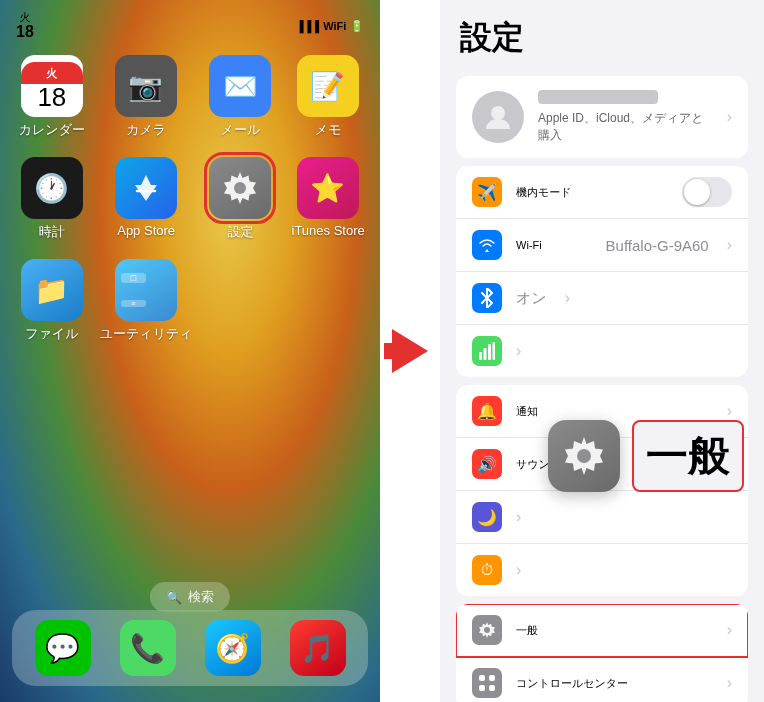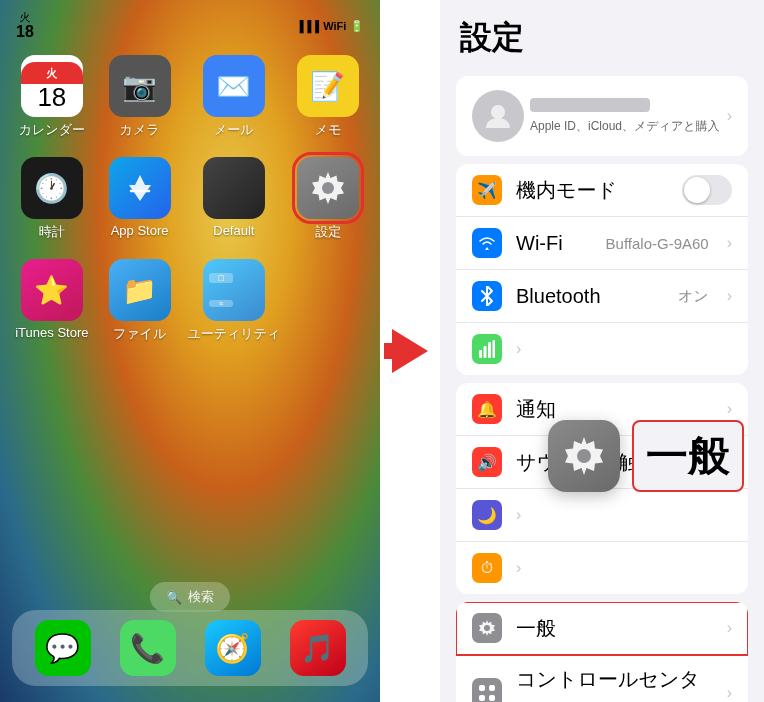--- a/index.html
+++ b/index.html
@@ -185,21 +185,21 @@
     }
 
     
     .profile-section {
       background: #fff;
       margin: 8px 16px;
       border-radius: 12px;
       padding: 14px 16px;
       display: flex;
       align-items: center;
-      gap: 6px;
+      gap: 14px;
     }
     .profile-avatar {
       width: 52px;
       height: 52px;
       border-radius: 50%;
       background: #c8c8cc;
       display: flex;
       align-items: center;
       justify-content: center;
       font-size: 28px;
@@ -242,21 +242,21 @@
       border-radius: 7px;
       display: flex;
       align-items: center;
       justify-content: center;
       color: #fff;
       font-size: 16px;
       flex-shrink: 0;
     }
     .settings-label {
       flex: 1;
-      font-size: 20px;
+      font-size: 11px;
       color: #000;
     }
     .settings-value {
       font-size: 15px;
       color: #8e8e93;
       margin-right: 4px;
     }
     .toggle {
       width: 50px;
       height: 30px;
@@ -404,29 +404,20 @@
     <div class="app-icon">
       <div class="app-icon-img icon-appstore">
         <svg width="34" height="34" viewBox="0 0 34 34" fill="none">
           <path d="M17 4 L22 14 L28 14 L17 30 L6 14 L12 14 Z" fill="white" opacity="0.9"></path>
           <path d="M8 20 L26 20" stroke="white" stroke-width="2.5" stroke-linecap="round"></path>
         </svg>
       </div>
       <span class="app-icon-label">App Store</span>
     </div>
 
-    <div class="app-icon">
-      <div class="app-icon-img icon-default" style="background:linear-gradient(135deg,#444,#222);font-size:11px;display:grid;grid-template-columns:1fr 1fr;gap:2px;padding:8px;">
-        <div style="background:#555;border-radius:3px;"></div>
-        <div style="background:#555;border-radius:3px;"></div>
-        <div style="background:#555;border-radius:3px;"></div>
-        <div style="background:#555;border-radius:3px;"></div>
-      </div>
-      <span class="app-icon-label">Default</span>
-    </div>
 
     <div class="app-icon selected">
       <div class="app-icon-img icon-settings">
         <svg width="36" height="36" viewBox="0 0 36 36" fill="white">
           <circle cx="18" cy="18" r="6" fill="white"></circle>
           <path d="M18 2 L20.5 8 L26.5 5.5 L27.5 11.5 L34 12.5 L31 18 L34 23.5 L27.5 24.5 L26.5 30.5 L20.5 28 L18 34 L15.5 28 L9.5 30.5 L8.5 24.5 L2 23.5 L5 18 L2 12.5 L8.5 11.5 L9.5 5.5 L15.5 8 Z" fill="white" opacity="0.9"></path>
           <circle cx="18" cy="18" r="6" fill="#8e8e93"></circle>
         </svg>
       </div>
       <span class="app-icon-label">設定</span>
@@ -520,21 +511,20 @@
           <span class="settings-label">Wi-Fi</span>
           <span class="settings-value">Buffalo-G-9A60</span>
           <span class="chevron">›</span>
         </div>
         <div class="settings-row">
           <div class="settings-icon" style="background:#007aff;">
             <svg width="14" height="20" viewBox="0 0 14 20" fill="white">
               <path d="M2 5 L12 15 L7 20 L7 0 L12 5 L2 15" stroke="white" stroke-width="2" fill="none" stroke-linecap="round" stroke-linejoin="round"></path>
             </svg>
           </div>
-          <span class="settings-label">Bluetooth</span>
           <span class="settings-value">オン</span>
           <span class="chevron">›</span>
         </div>
         <div class="settings-row">
           <div class="settings-icon" style="background:#4cd964;">
             <svg width="16" height="18" viewBox="0 0 16 18" fill="white">
               <rect x="0" y="10" width="3" height="8" rx="1" fill="white"></rect>
               <rect x="4.5" y="6" width="3" height="12" rx="1" fill="white"></rect>
               <rect x="9" y="2" width="3" height="16" rx="1" fill="white"></rect>
               <rect x="13.5" y="0" width="2.5" height="18" rx="1" fill="white"></rect>

